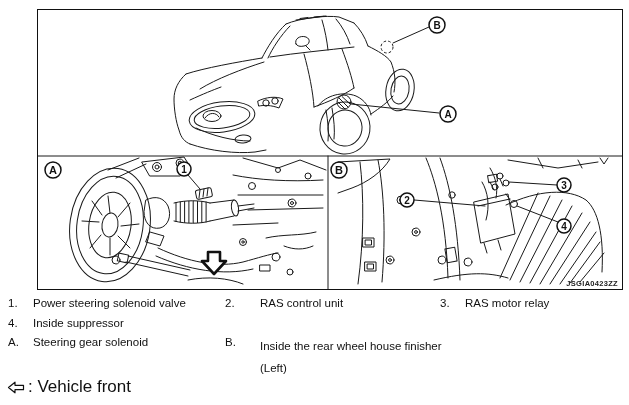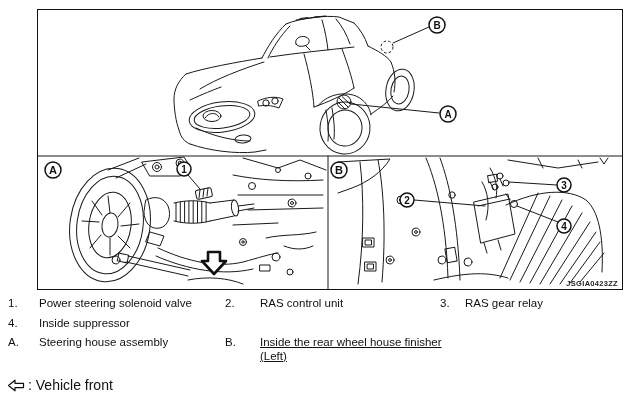--- a/index.html
+++ b/index.html
@@ -12,24 +12,24 @@
   .ln{fill:none;stroke:#1a1a1a;stroke-width:1;stroke-linecap:round;stroke-linejoin:round;}
   .dash{fill:none;stroke:#1a1a1a;stroke-width:1;stroke-dasharray:2.6 2.2;}
   .co{fill:#fff;stroke:#111;stroke-width:1.5;}
   .thk{fill:#fff;stroke:#111;stroke-width:2.6;stroke-linejoin:round;}
   text.ct{font:bold 10px "Liberation Sans",sans-serif;fill:#111;stroke:none;text-anchor:middle;}
   text.pl{font:bold 11px "Liberation Sans",sans-serif;fill:#111;stroke:none;text-anchor:middle;}
   text.code{font:bold 7.5px "Liberation Sans",sans-serif;fill:#222;stroke:none;text-anchor:end;letter-spacing:.3px;}
   
   .li{position:absolute;font-size:11.5px;line-height:15px;color:#111;white-space:nowrap;}
   .r1{top:296px}.r2{top:316px}.r3{top:335px}
-  .c1{left:8px}.c1t{left:39px}.c2{left:225px}.c2t{left:260px}.c3{left:440px}.c3t{left:465px}
-  .wrapcell{white-space:normal;width:208px;line-height:14px;text-decoration:underline;}
+  .c1{left:8px}.c1t{left:33px}.c2{left:225px}.c2t{left:260px}.c3{left:440px}.c3t{left:465px}
+  .wrapcell{white-space:normal;width:208px;line-height:22px;}
   .note{position:absolute;left:7px;top:377px;display:flex;align-items:center;gap:3px;
-        font-size:14px;color:#111;}
+        font-size:17px;color:#111;}
 </style>
 </head>
 <body>
 
 <div class="page">
 
   <div class="figure-frame">
     <svg width="584" height="279" viewBox="0 0 584 279">
 
       <g>
@@ -253,27 +253,27 @@
       </g>
     </svg>
   </div>
 
   <div>
     <div class="li r1 c1">1.</div>
     <div class="li r1 c1t">Power steering solenoid valve</div>
     <div class="li r1 c2">2.</div>
     <div class="li r1 c2t">RAS control unit</div>
     <div class="li r1 c3">3.</div>
-    <div class="li r1 c3t">RAS gear relay</div>
+    <div class="li r1 c3t">RAS motor relay</div>
 
     <div class="li r2 c1">4.</div>
     <div class="li r2 c1t">Inside suppressor</div>
 
     <div class="li r3 c1">A.</div>
-    <div class="li r3 c1t">Steering house assembly</div>
+    <div class="li r3 c1t">Steering gear solenoid</div>
     <div class="li r3 c2">B.</div>
     <div class="li r3 c2t wrapcell">Inside the rear wheel house finisher (Left)</div>
   </div>
 
   <div class="note">
     <svg width="18" height="13" viewBox="0 0 18 13">
       <polygon points="1.5,6.5 8,1.2 8,4.3 16.5,4.3 16.5,8.7 8,8.7 8,11.8" fill="#fff" stroke="#111" stroke-width="1.2" stroke-linejoin="round"></polygon>
     </svg>
     <span>: Vehicle front</span>
   </div>

